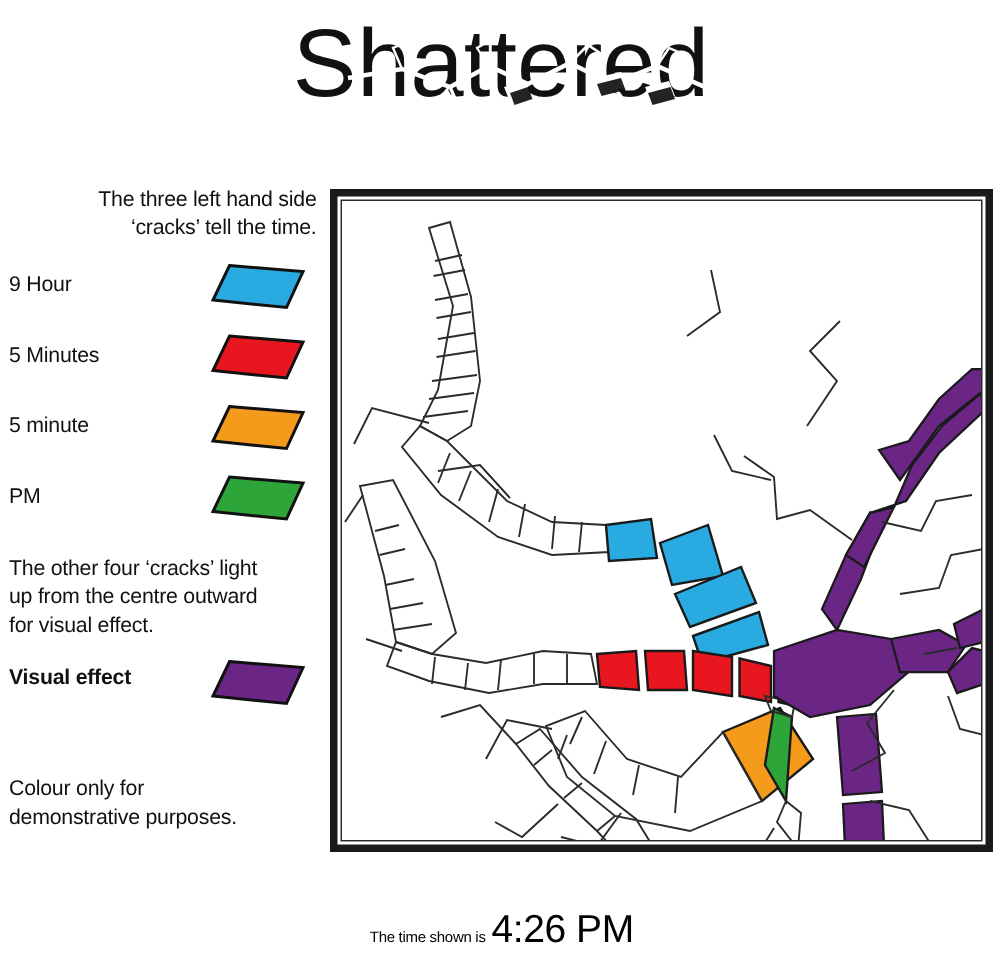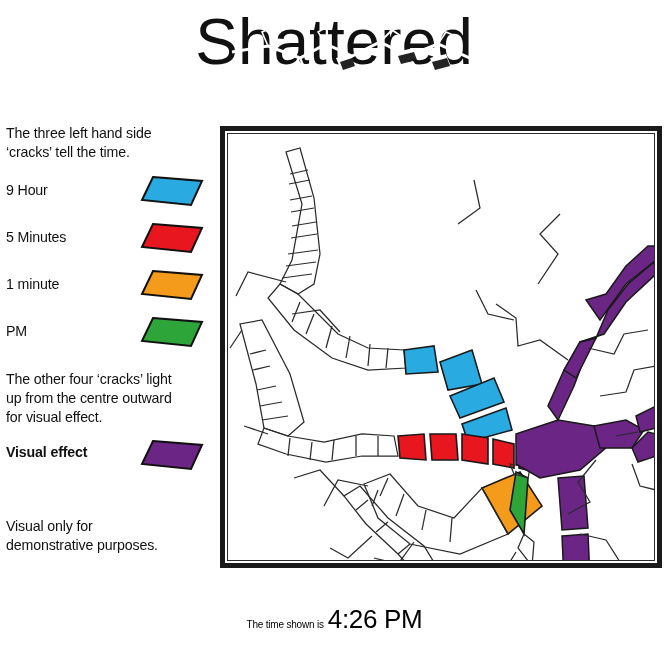--- a/index.html
+++ b/index.html
@@ -35,21 +35,21 @@
     top: 124px;
     width: 205px;
   }
   .para {
     font-size: 14.2px;
     line-height: 1.33;
     letter-spacing: -0.15px;
     color: #111;
     white-space: pre-line;
   }
-  #intro-text { margin-bottom: 12px; }
+  #intro-text { margin-bottom: 12px; text-align: right; }
 
   .legend-row {
     position: relative;
     height: 47px;
   }
   .legend-label {
     position: absolute;
     left: 0;
     top: 8px;
     font-size: 14.2px;
@@ -177,21 +177,21 @@
   <div class="legend-row">
     <div class="legend-label">5 Minutes</div>
     <div class="swatch">
       <svg width="66" height="34" viewBox="0 0 66 34">
         <polygon points="14,3 63,7 52,31 3,26" fill="#E8161F" stroke="#111" stroke-width="2"></polygon>
       </svg>
     </div>
   </div>
 
   <div class="legend-row">
-    <div class="legend-label">1 minute</div>
+    <div class="legend-label">5 minute</div>
     <div class="swatch">
       <svg width="66" height="34" viewBox="0 0 66 34">
         <polygon points="14,3 63,7 52,31 3,26" fill="#F59B1C" stroke="#111" stroke-width="2"></polygon>
       </svg>
     </div>
   </div>
 
   <div class="legend-row">
     <div class="legend-label">PM</div>
     <div class="swatch">
@@ -207,21 +207,21 @@
 
   <div class="legend-row" id="visual-row">
     <div class="legend-label">Visual effect</div>
     <div class="swatch">
       <svg width="66" height="34" viewBox="0 0 66 34">
         <polygon points="14,3 63,7 52,31 3,26" fill="#6B2585" stroke="#111" stroke-width="2"></polygon>
       </svg>
     </div>
   </div>
 
-  <div id="footnote-text" class="para">Visual only for
+  <div id="footnote-text" class="para">Colour only for
 demonstrative purposes.</div>
 </div>
 
 <div id="clock-frame">
   <div id="clock-inner">
     <svg id="crack-svg" width="428" height="428" viewBox="0 0 428 428">
 
       <g fill="none" stroke="#2b2b2b" stroke-width="1.25" stroke-linejoin="miter">
 
         <g>

